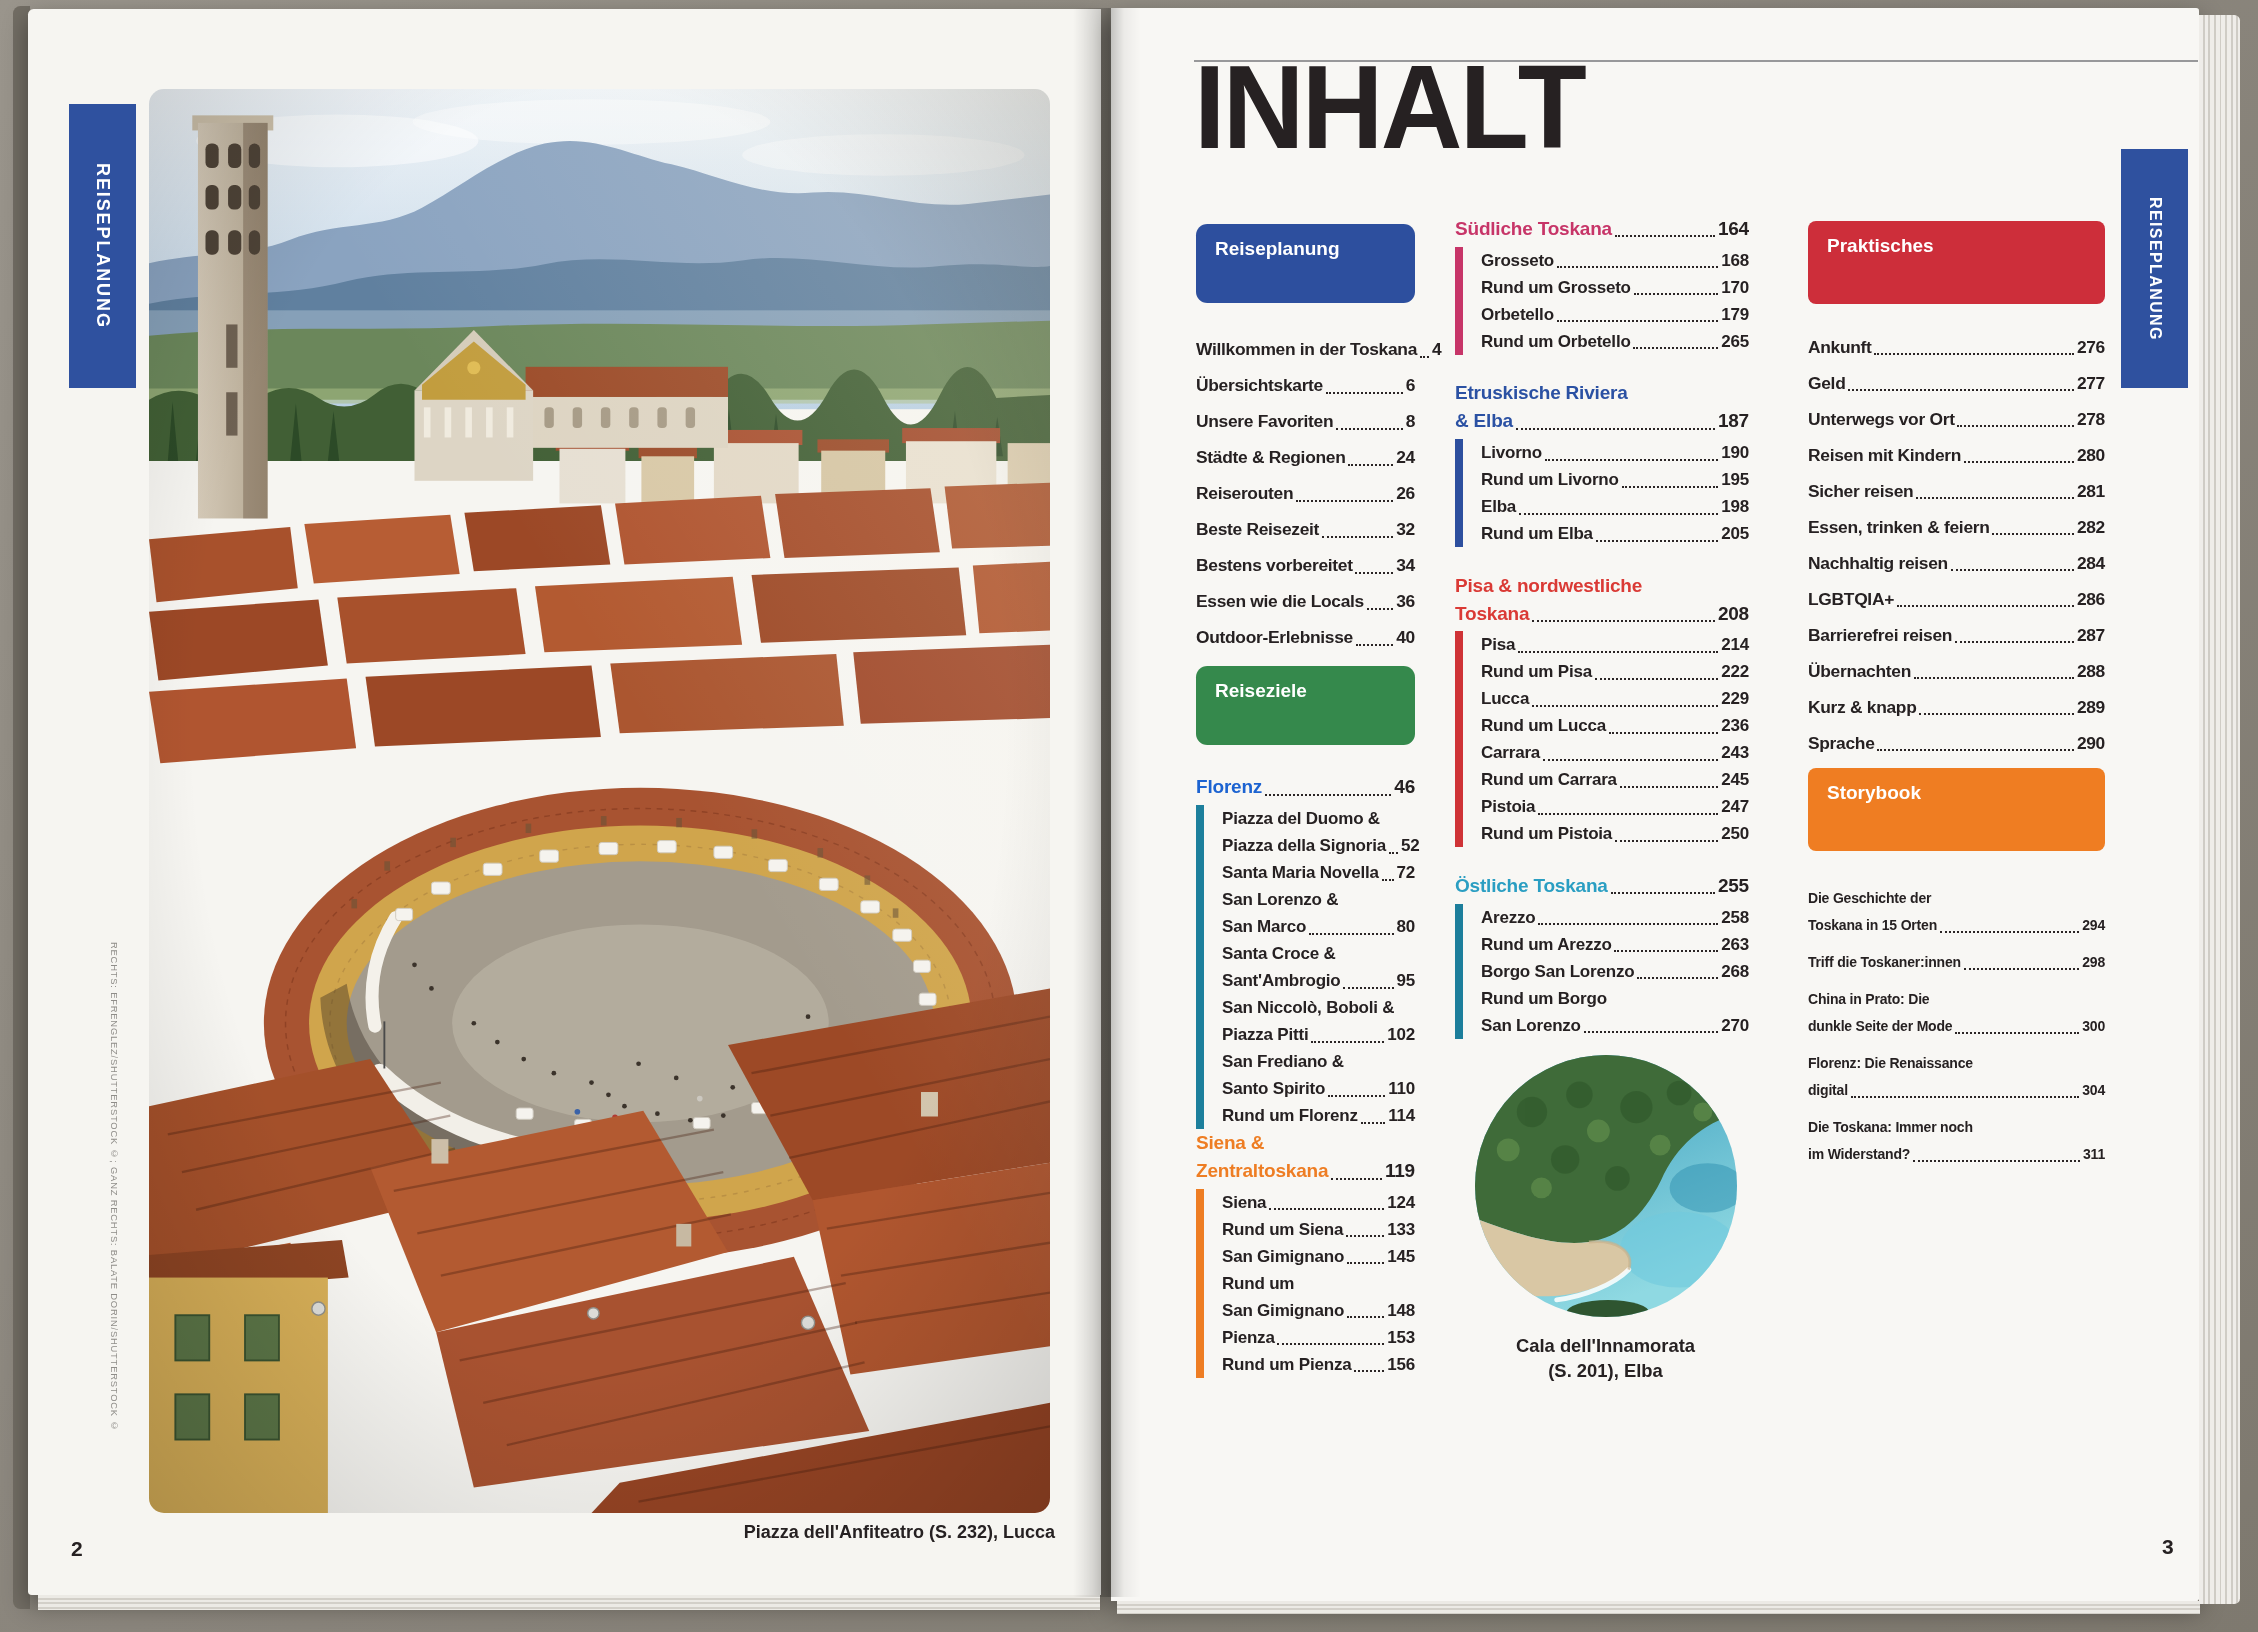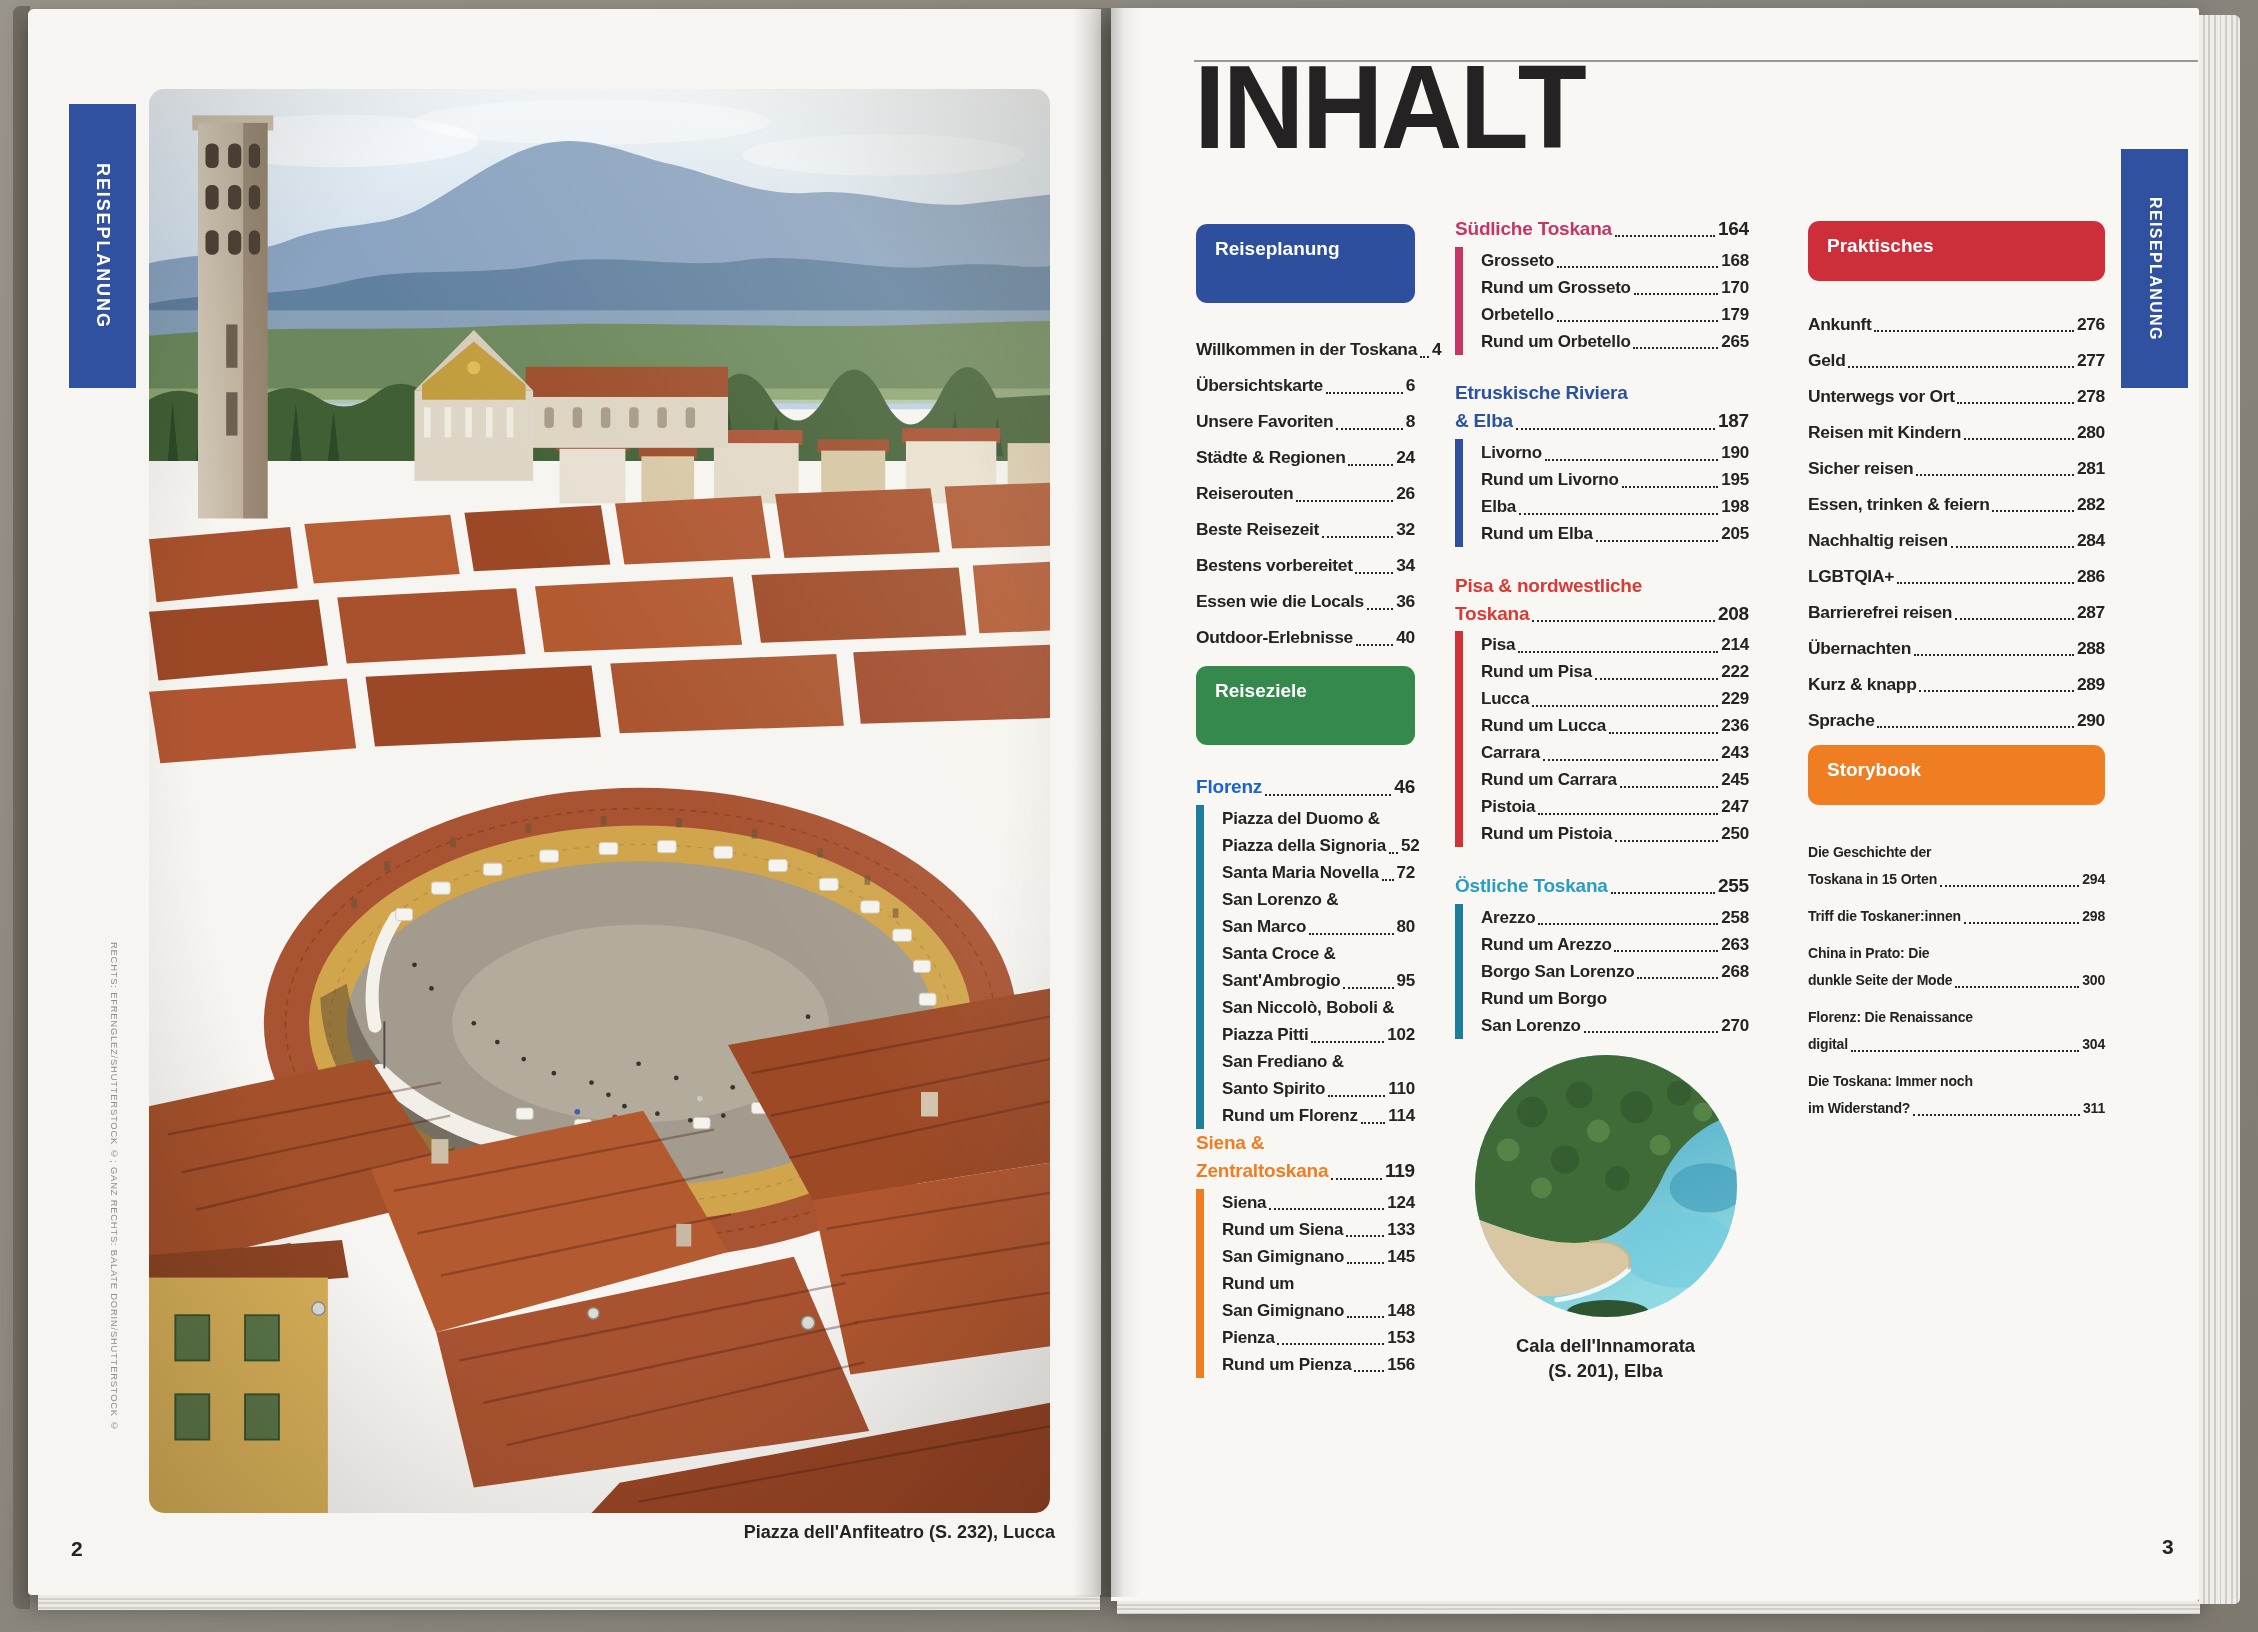--- a/index.html
+++ b/index.html
@@ -42,21 +42,21 @@
     letter-spacing:-2.8px;color:#262122;transform:scaleX(.95);transform-origin:left top;}
 
   
   .toc-col{position:absolute;color:#262122;font-weight:bold;}
   .col1{left:1196px;top:224px;width:219px;}
   .col2{left:1455px;top:215px;width:294px;}
   .col3{left:1808px;top:221px;width:297px;}
 
   .box{height:79px;border-radius:11.3px;color:#fff;padding:14px 0 0 19px;box-sizing:border-box;
     font-size:19px;font-weight:bold;}
-  .col3 .box{height:60px;}
+  .col3 .box{height:83px;border-radius:8px;}
   [data-name="toc-box-reiseplanung"]{margin:0 0 28px 0;}
   [data-name="toc-box-reiseziele"]{margin:11.3px 0 28px 0;}
   [data-name="toc-box-praktisches"]{margin:0 0 24.5px 0;}
   [data-name="toc-box-storybook"]{margin:7.5px 0 34px 0;}
 
   .entry{width:100%;}
   .row{display:flex;align-items:flex-end;width:100%;}
   .lbl{white-space:nowrap;}
   .pg{white-space:nowrap;color:#262122;}
   .leader{flex:1;min-width:9.4px;border-bottom:2.8px dotted #2b2525;margin:0 2.8px;align-self:flex-end;}

